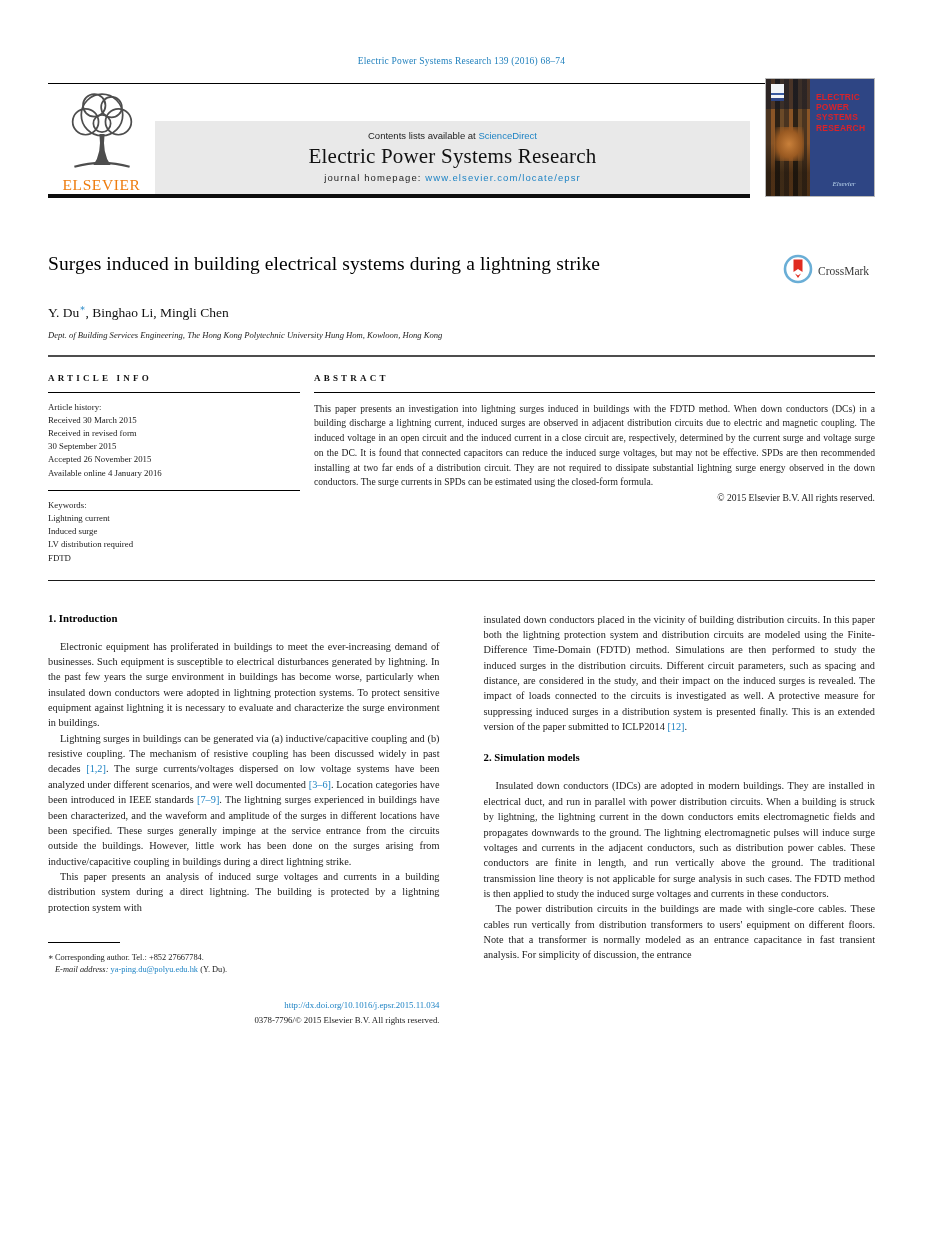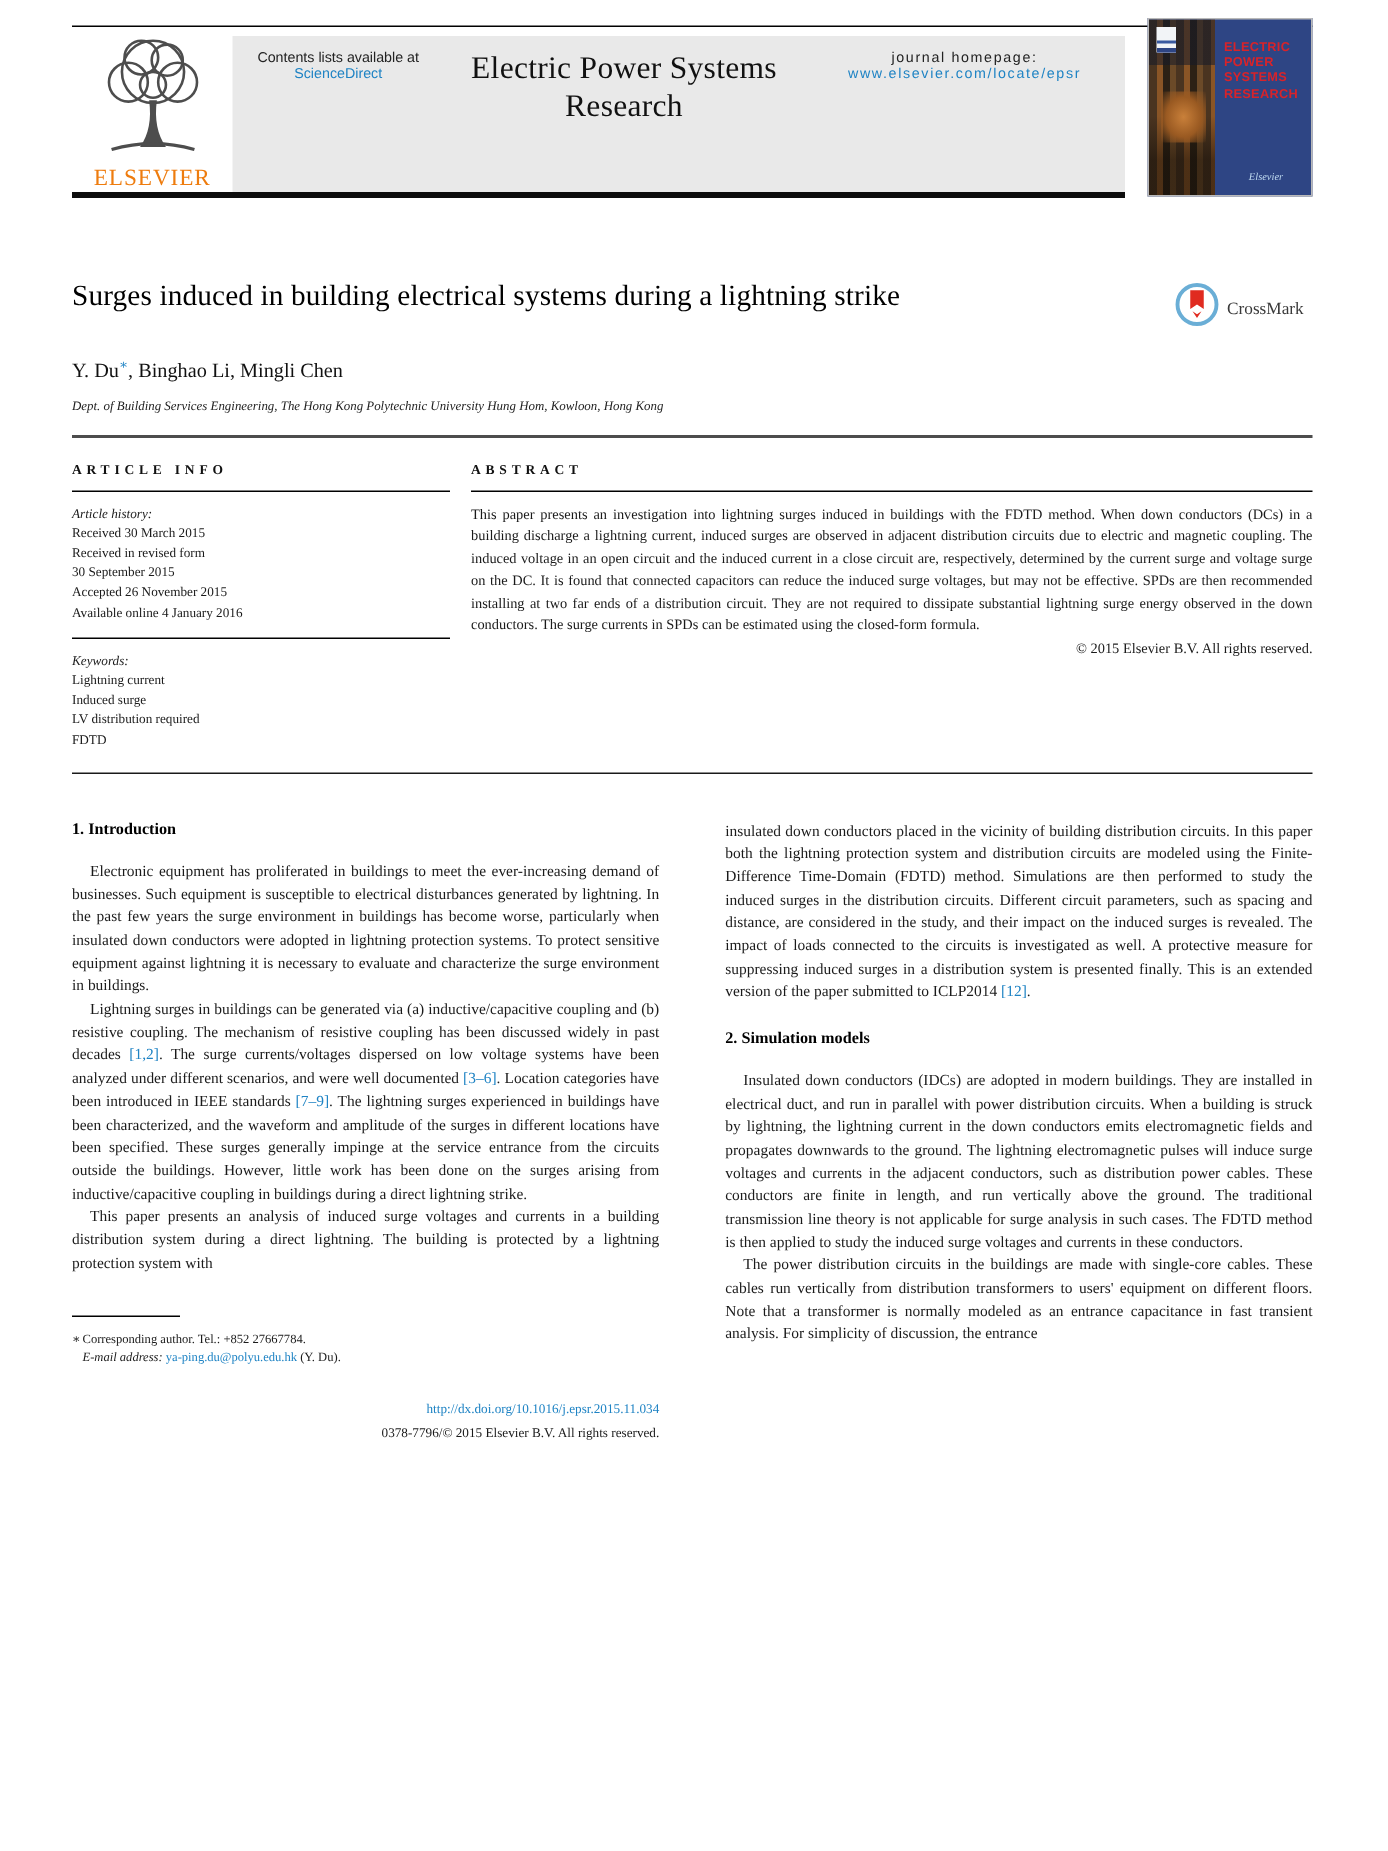--- a/index.html
+++ b/index.html
@@ -14,21 +14,21 @@
   a, .link, .cite { color:#1e83c4; text-decoration:none; cursor:pointer; }
 
   
   .top-ref { padding-top:56px; text-align:center; font-size:9.5px; color:#2180bd; letter-spacing:.2px; }
   .top-rule { margin-top:17px; border-top:1px solid #000; }
 
   
   .header-row { display:flex; margin-top:6px; height:104px; }
   .elsevier-block { width:107px; display:flex; flex-direction:column; align-items:center; justify-content:flex-end; padding-bottom:2px; cursor:pointer; }
   .elsevier-text { color:#ee7c0e; font-size:15.5px; letter-spacing:.6px; line-height:1; margin-top:2px; }
-  .header-box { flex:1; background:#e9e9e9; display:flex; justify-content:space-between; text-align:center; padding:9px 0 11px; margin-right:15px; }
+  .header-box { flex:1; background:#e9e9e9; display:flex; flex-direction:column; justify-content:space-between; text-align:center; padding:9px 0 11px; margin-right:15px;margin-top:31px; }
   .contents-line { font-size:9.5px; color:#222; }
   .journal-name { font-size:21px; color:#111; letter-spacing:.2px; }
   .homepage-line { font-size:9.5px; letter-spacing:1.1px; color:#222; }
 
   
   .cover { position:relative; width:110px; height:119px; margin-top:-12px; background:#2e4584; border:1px solid #b9b9b9; cursor:pointer; overflow:hidden; }
   .cover-photo { position:absolute; left:0; top:0; width:44px; height:100%;
     background:
       linear-gradient(180deg, rgba(20,25,40,.55) 0 26%, rgba(0,0,0,0) 26% 55%, rgba(15,10,5,.5) 80% 100%),
       repeating-linear-gradient(90deg,#4a3420 0 5px,#8a5526 5px 9px,#2c2115 9px 14px,#6b4a28 14px 18px);
@@ -55,21 +55,21 @@
   .rule-thin { border-top:1px solid #000; }
 
   
   .iab { display:flex; gap:14px; }
   .info-col { width:252px; }
   .abs-col { flex:1; }
   .sc-heading { font-size:9px; font-weight:bold; letter-spacing:3.2px; color:#111; margin:16px 0 9px; }
   .info-col .rule-thin { margin-bottom:8px; }
   .abs-col .rule-thin { margin-bottom:9px; }
   .info-text { font-size:8.8px; line-height:13.2px; color:#1a1a1a; }
-  .info-label { font-style:italic; }
+  .info-label { }
   .info-sep { border-top:1px solid #000; margin:10px 0 8px; width:100%; }
   .abs-text { font-size:9.6px; line-height:14.8px; text-align:justify; color:#1a1a1a; }
   .abs-copyright { margin-top:2px; text-align:right; font-size:9.6px; color:#1a1a1a; }
   .iab-bottom { margin-top:15px; }
 
   
   .body-grid { display:flex; gap:44px; margin-top:31px; }
   .col { width:399px; }
   h2.sec { font-size:10.8px; font-weight:bold; color:#000; margin:0 0 15px; }
   h2.sec2 { margin:17px 0 15px; }
@@ -87,20 +87,21 @@
   .issn-line { font-size:8.8px; margin-top:3px; color:#1a1a1a; }
 
   [data-interactable="true"] { cursor:pointer; }
 </style>
 </head>
 <body>
 
 <div class="page" data-interactable="false">
   <div class="content">
 
+    <div class="top-ref" data-interactable="false">Electric Power Systems Research 139 (2016) 68–74</div>
     <div class="top-rule" data-interactable="false"></div>
 
     <div class="header-row" data-interactable="false">
       <div class="elsevier-block" data-interactable="true">
         <span data-interactable="false">
           <svg width="88" height="82" viewBox="0 0 100 95">
             <g fill="none" stroke="#4d4d4d" stroke-width="2">
               <circle cx="50" cy="30" r="24"></circle>
               <circle cx="31" cy="38" r="15"></circle>
               <circle cx="69" cy="38" r="15"></circle>

